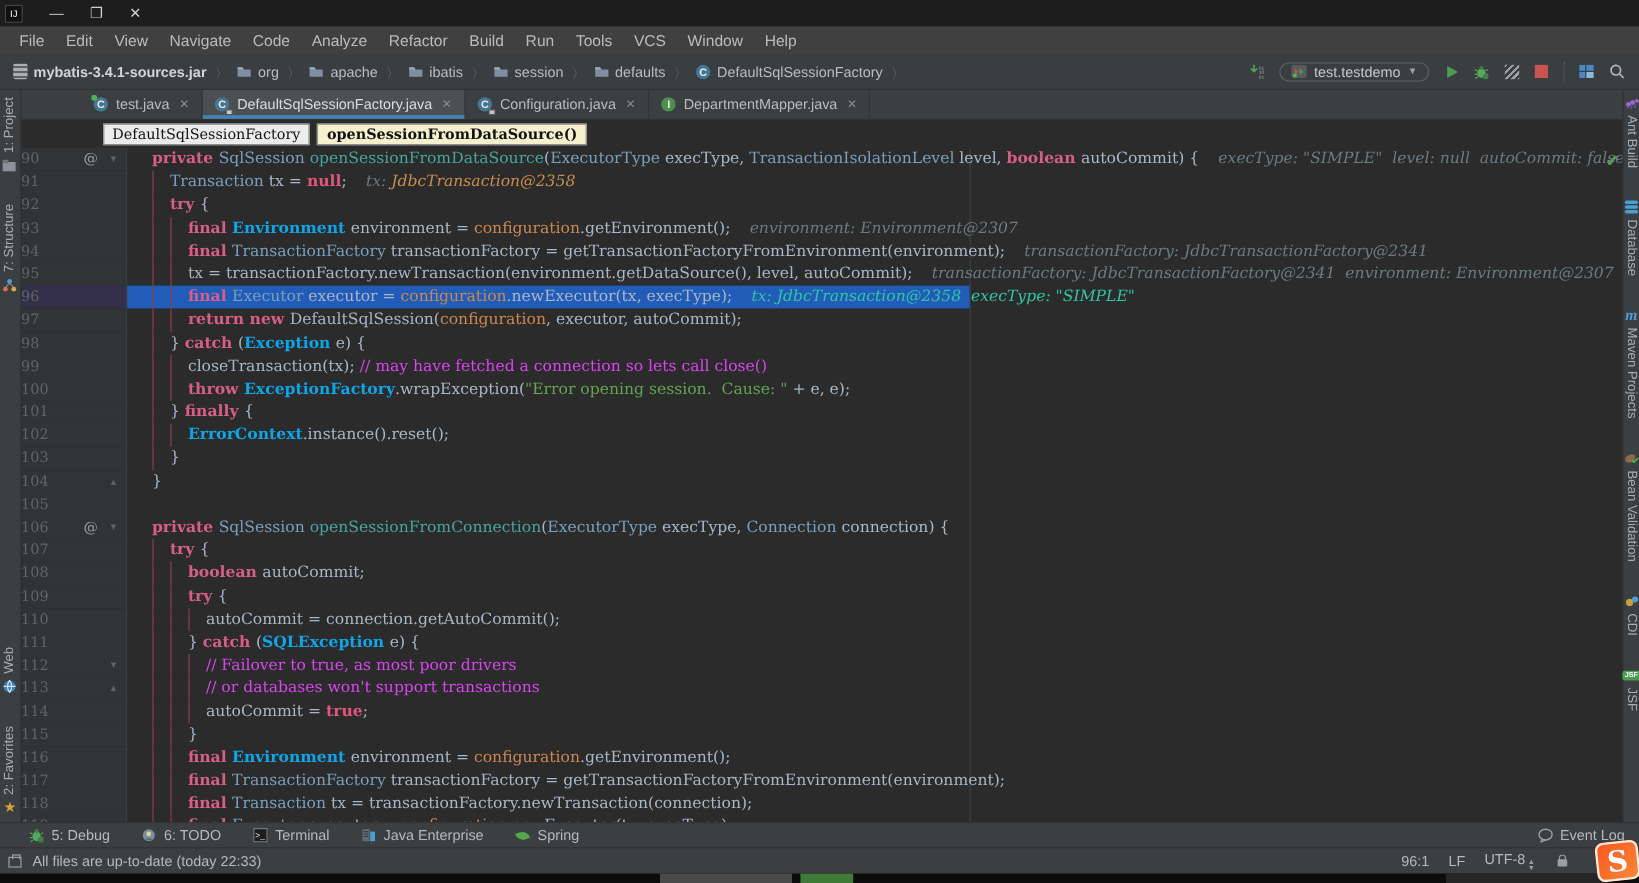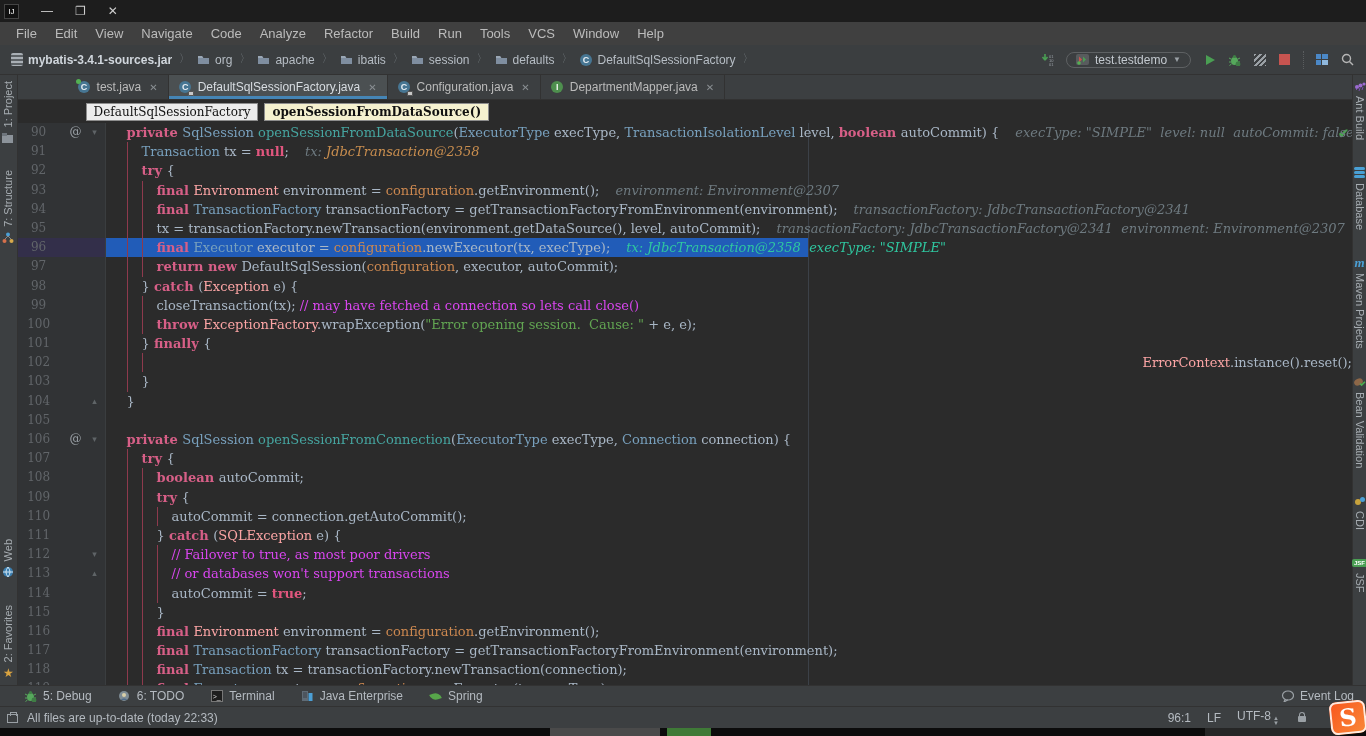--- a/index.html
+++ b/index.html
@@ -15,21 +15,21 @@
   .win-btns { display:flex; gap:22px; margin-right:8px; color:#cfcfcf; font-size:12px; }
   .win-btns span { cursor:default; }
 
   
   .menubar { height:23px; background:#404040; display:flex; align-items:center; padding-left:8px; gap:2px; flex:0 0 auto; }
   .menu-item { padding:2px 8px; font-size:13px; color:#bbbbbb; }
 
   
   .toolbar { height:30px; background:#3b3e40; border-bottom:1px solid #323232; display:flex; align-items:center;
     padding:0 8px; flex:0 0 auto; }
-  .crumbs { display:flex; align-items:flex-start; gap:2px; flex:1 1 auto; min-width:0; overflow:hidden; }
+  .crumbs { display:flex; align-items:flex-end; gap:2px; flex:1 1 auto; min-width:0; overflow:hidden; }
   .crumb { display:flex; align-items:center; gap:5px; padding:2px 2px; white-space:nowrap; color:#b6bdc4; }
   .crumb.bold { font-weight:bold; color:#d0d6dc; }
   .crumb-sep { color:#6d7377; font-size:11px; padding:0 3px; }
   .tb-actions { display:flex; align-items:center; gap:12px; padding-right:4px; }
   .run-combo { display:flex; align-items:center; gap:6px; border:1px solid #5e6163; border-radius:10px; padding:0 9px; color:#c3c9cf; }
   .combo-caret { font-size:8px; color:#9aa0a5; }
   .tb-sep { width:1px; height:18px; border-left:1px dotted #5a5d5f; }
 
   
   .workspace { flex:1 1 auto; display:flex; min-height:0; }
@@ -57,30 +57,30 @@
   .chip.white { background:#ececec; }
   .chip.yellow { background:#f5f1cf;font-weight:bold; }
 
   
   .editor { flex:1 1 auto; position:relative; background:#2b2b2b; overflow:hidden; }
   .margin-guide { position:absolute; left:790px; top:0; bottom:0; width:1px; background:#3c4148; }
   .inspection { position:absolute; top:3px; right:3px; color:#49a54f; font-size:13px; font-weight:bold; }
   .crow { position:relative; height:19.2px; display:flex; white-space:pre; }
   .crow .gutter { flex:0 0 88px; display:flex; background:#313335; border-right:1px solid #3a3d3f; }
   .crow.hl .gutter { background:#332f4a; }
-  .gnum { flex:0 0 46px; text-align:center; color:#616569; font-family:"DejaVu Serif", serif; font-size:12px; line-height:19.2px; padding-right:4px; }
+  .gnum { flex:0 0 46px; text-align:left; color:#616569; font-family:"DejaVu Serif", serif; font-size:12px; line-height:19.2px; padding-right:4px; }
   .gmark { flex:0 0 24px; text-align:center; color:#9aa0a5; font-family:"DejaVu Serif", serif; font-size:12px; line-height:19.2px; }
   .gfold { flex:0 0 14px; text-align:center; color:#5f6467; font-size:9px; line-height:19.2px; }
   .ccell { flex:1 1 auto; font-family:"DejaVu Serif", serif; font-size:13px; line-height:19.2px; color:#a9b7c6; position:relative; }
   .crow.hl .ccell-bg { position:absolute; left:88px; top:0; width:702px; height:100%; background:#215cb8; }
   .ccell { z-index:1; }
   .guide { position:absolute; top:0; bottom:0; width:1px; background:#8e3a4d; z-index:0; }
   .seg-k { color:#d75f87; font-weight:bold; }
   .seg-c { color:#78a0bd; }
-  .seg-cb { color:#fca5a5; font-weight:normal; }
+  .seg-cb { color:#0ea5e9; font-weight:bold; }
   .seg-m { color:#46a5a0; }
   .seg-f { color:#cc8850; }
   .seg-s { color:#62a552; }
   .seg-x { color:#d946ef; }
   .seg-v { color:#e0567e; font-weight:bold; }
   .seg-t { color:#a9b7c6; }
   .dbg { margin-left:16px; font-style:italic; }
   .seg-d { color:#6e7a80; font-style:italic; }
   .seg-o { color:#c98e4f; font-style:italic; }
   .seg-g { color:#2fc7a0; font-style:italic; }
@@ -386,21 +386,21 @@
           <div class="crow"><div class="gutter"><span class="gnum">92</span><span class="gmark"></span><span class="gfold"></span></div><span class="guide" style="left: 109px;"></span><span class="ccell" style="padding-left: 36px;"><span class="seg-k">try </span><span class="seg-t">{</span></span></div>
           <div class="crow"><div class="gutter"><span class="gnum">93</span><span class="gmark"></span><span class="gfold"></span></div><span class="guide" style="left: 109px;"></span><span class="guide" style="left: 124px;"></span><span class="ccell" style="padding-left: 51px;"><span class="seg-k">final </span><span class="seg-cb">Environment </span><span class="seg-t">environment = </span><span class="seg-f">configuration</span><span class="seg-t">.getEnvironment();</span><span class="dbg"><span class="seg-d">environment: Environment@2307</span></span></span></div>
           <div class="crow"><div class="gutter"><span class="gnum">94</span><span class="gmark"></span><span class="gfold"></span></div><span class="guide" style="left: 109px;"></span><span class="guide" style="left: 124px;"></span><span class="ccell" style="padding-left: 51px;"><span class="seg-k">final </span><span class="seg-c">TransactionFactory </span><span class="seg-t">transactionFactory = getTransactionFactoryFromEnvironment(environment);</span><span class="dbg"><span class="seg-d">transactionFactory: JdbcTransactionFactory@2341</span></span></span></div>
           <div class="crow"><div class="gutter"><span class="gnum">95</span><span class="gmark"></span><span class="gfold"></span></div><span class="guide" style="left: 109px;"></span><span class="guide" style="left: 124px;"></span><span class="ccell" style="padding-left: 51px;"><span class="seg-t">tx = transactionFactory.newTransaction(environment.getDataSource(), level, autoCommit);</span><span class="dbg"><span class="seg-d">transactionFactory: JdbcTransactionFactory@2341  environment: Environment@2307  level: null  autoCommit: false</span></span></span></div>
           <div class="crow hl"><div class="ccell-bg"></div><div class="gutter"><span class="gnum">96</span><span class="gmark"></span><span class="gfold"></span></div><span class="guide" style="left: 109px;"></span><span class="guide" style="left: 124px;"></span><span class="ccell" style="padding-left: 51px;"><span class="seg-k">final </span><span class="seg-c">Executor </span><span class="seg-t">executor = </span><span class="seg-f">configuration</span><span class="seg-t">.newExecutor(tx, execType);</span><span class="dbg"><span class="seg-g">tx: JdbcTransaction@2358  execType: "SIMPLE"</span></span></span></div>
           <div class="crow"><div class="gutter"><span class="gnum">97</span><span class="gmark"></span><span class="gfold"></span></div><span class="guide" style="left: 109px;"></span><span class="guide" style="left: 124px;"></span><span class="ccell" style="padding-left: 51px;"><span class="seg-k">return new </span><span class="seg-t">DefaultSqlSession(</span><span class="seg-f">configuration</span><span class="seg-t">, executor, autoCommit);</span></span></div>
           <div class="crow"><div class="gutter"><span class="gnum">98</span><span class="gmark"></span><span class="gfold"></span></div><span class="guide" style="left: 109px;"></span><span class="ccell" style="padding-left: 36px;"><span class="seg-t">} </span><span class="seg-k">catch </span><span class="seg-t">(</span><span class="seg-cb">Exception </span><span class="seg-t">e) {</span></span></div>
           <div class="crow"><div class="gutter"><span class="gnum">99</span><span class="gmark"></span><span class="gfold"></span></div><span class="guide" style="left: 109px;"></span><span class="guide" style="left: 124px;"></span><span class="ccell" style="padding-left: 51px;"><span class="seg-t">closeTransaction(tx); </span><span class="seg-x">// may have fetched a connection so lets call close()</span></span></div>
           <div class="crow"><div class="gutter"><span class="gnum">100</span><span class="gmark"></span><span class="gfold"></span></div><span class="guide" style="left: 109px;"></span><span class="guide" style="left: 124px;"></span><span class="ccell" style="padding-left: 51px;"><span class="seg-k">throw </span><span class="seg-cb">ExceptionFactory</span><span class="seg-t">.wrapException(</span><span class="seg-s">"Error opening session.  Cause: "</span><span class="seg-t"> + e, e);</span></span></div>
           <div class="crow"><div class="gutter"><span class="gnum">101</span><span class="gmark"></span><span class="gfold"></span></div><span class="guide" style="left: 109px;"></span><span class="ccell" style="padding-left: 36px;"><span class="seg-t">} </span><span class="seg-k">finally </span><span class="seg-t">{</span></span></div>
-          <div class="crow"><div class="gutter"><span class="gnum">102</span><span class="gmark"></span><span class="gfold"></span></div><span class="guide" style="left: 109px;"></span><span class="guide" style="left: 124px;"></span><span class="ccell" style="padding-left: 51px; text-align: right;"><span class="seg-cb">ErrorContext</span><span class="seg-t">.instance().reset();</span></span></div>
+          <div class="crow"><div class="gutter"><span class="gnum">102</span><span class="gmark"></span><span class="gfold"></span></div><span class="guide" style="left: 109px;"></span><span class="guide" style="left: 124px;"></span><span class="ccell" style="padding-left: 51px;"><span class="seg-cb">ErrorContext</span><span class="seg-t">.instance().reset();</span></span></div>
           <div class="crow"><div class="gutter"><span class="gnum">103</span><span class="gmark"></span><span class="gfold"></span></div><span class="guide" style="left: 109px;"></span><span class="ccell" style="padding-left: 36px;"><span class="seg-t">}</span></span></div>
           <div class="crow"><div class="gutter"><span class="gnum">104</span><span class="gmark"></span><span class="gfold">▴</span></div><span class="ccell" style="padding-left: 21px;"><span class="seg-t">}</span></span></div>
           <div class="crow"><div class="gutter"><span class="gnum">105</span><span class="gmark"></span><span class="gfold"></span></div><span class="ccell" style="padding-left: 6px;"></span></div>
           <div class="crow"><div class="gutter"><span class="gnum">106</span><span class="gmark">@</span><span class="gfold">▾</span></div><span class="ccell" style="padding-left: 21px;"><span class="seg-k">private </span><span class="seg-c">SqlSession </span><span class="seg-m">openSessionFromConnection</span><span class="seg-t">(</span><span class="seg-c">ExecutorType </span><span class="seg-t">execType, </span><span class="seg-c">Connection </span><span class="seg-t">connection) {</span></span></div>
           <div class="crow"><div class="gutter"><span class="gnum">107</span><span class="gmark"></span><span class="gfold"></span></div><span class="guide" style="left: 109px;"></span><span class="ccell" style="padding-left: 36px;"><span class="seg-k">try </span><span class="seg-t">{</span></span></div>
           <div class="crow"><div class="gutter"><span class="gnum">108</span><span class="gmark"></span><span class="gfold"></span></div><span class="guide" style="left: 109px;"></span><span class="guide" style="left: 124px;"></span><span class="ccell" style="padding-left: 51px;"><span class="seg-k">boolean </span><span class="seg-t">autoCommit;</span></span></div>
           <div class="crow"><div class="gutter"><span class="gnum">109</span><span class="gmark"></span><span class="gfold"></span></div><span class="guide" style="left: 109px;"></span><span class="guide" style="left: 124px;"></span><span class="ccell" style="padding-left: 51px;"><span class="seg-k">try </span><span class="seg-t">{</span></span></div>
           <div class="crow"><div class="gutter"><span class="gnum">110</span><span class="gmark"></span><span class="gfold"></span></div><span class="guide" style="left: 109px;"></span><span class="guide" style="left: 124px;"></span><span class="guide" style="left: 139px;"></span><span class="ccell" style="padding-left: 66px;"><span class="seg-t">autoCommit = connection.getAutoCommit();</span></span></div>
           <div class="crow"><div class="gutter"><span class="gnum">111</span><span class="gmark"></span><span class="gfold"></span></div><span class="guide" style="left: 109px;"></span><span class="guide" style="left: 124px;"></span><span class="ccell" style="padding-left: 51px;"><span class="seg-t">} </span><span class="seg-k">catch </span><span class="seg-t">(</span><span class="seg-cb">SQLException </span><span class="seg-t">e) {</span></span></div>
           <div class="crow"><div class="gutter"><span class="gnum">112</span><span class="gmark"></span><span class="gfold">▾</span></div><span class="guide" style="left: 109px;"></span><span class="guide" style="left: 124px;"></span><span class="guide" style="left: 139px;"></span><span class="ccell" style="padding-left: 66px;"><span class="seg-x">// Failover to true, as most poor drivers</span></span></div>

